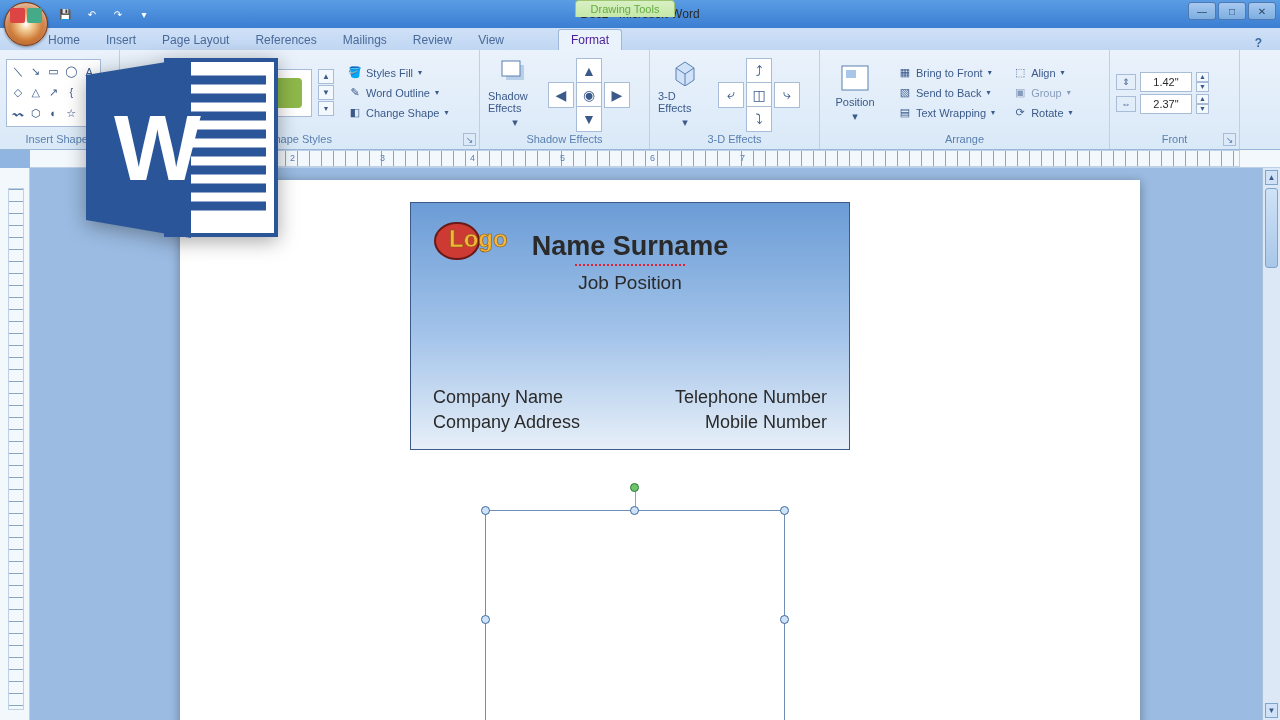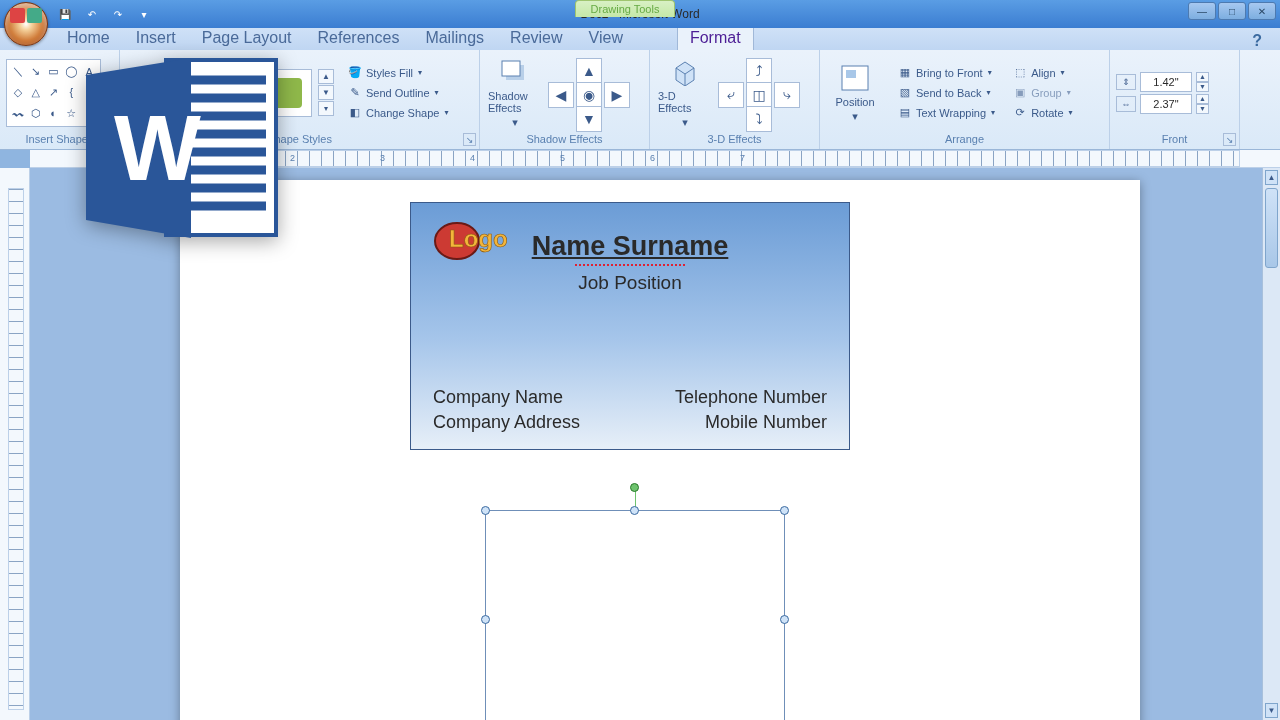--- a/index.html
+++ b/index.html
@@ -12,21 +12,21 @@
 .office-circle::before { content:""; position:absolute; left:6px; top:6px; width:15px; height:15px; background:#d44; border-radius:2px; }
 .office-circle::after { content:""; position:absolute; right:6px; top:6px; width:15px; height:15px; background:#4a8; border-radius:2px; }
 .qat { margin-left: 55px; display: flex; align-items: center; gap: 4px; }
 .qat-btn { width: 22px; height: 20px; display: flex; align-items: center; justify-content: center; border-radius: 3px; color:#fff; font-size:10px; }
 .title-txt { position: absolute; left: 50%; transform: translateX(-50%); font-size: 12px; color: #2a2a2a; }
 .tools-tab-title { position: absolute; left: 575px; top: 0; width: 100px; text-align: center; padding: 2px 6px; font-size: 11px; color: #6a4; background: linear-gradient(#d8f0c4,#c5e8a8); border:1px solid #9fc56f; border-bottom:none; border-radius: 4px 4px 0 0; }
 .win-ctrls { position: absolute; right: 4px; top: 2px; display: flex; gap: 2px; }
 .win-ctrl { width: 28px; height: 18px; background: linear-gradient(#a7c8f0,#7daee0); border: 1px solid #4d7ab0; border-radius: 3px; display: flex; align-items: center; justify-content: center; font-size: 10px; color:#2a4866; }
 
 
-.tabs { height: 22px; background: linear-gradient(#cfe1f7,#bfd6f2); display: flex; align-items: flex-end; padding-left: 55px; font-size: 16px; gap: 2px; }
+.tabs { height: 22px; background: linear-gradient(#cfe1f7,#bfd6f2); display: flex; align-items: flex-end; padding-left: 36px; font-size: 12px; gap: 2px; }
 .tab { padding: 3px 12px; color: #4a6a99; cursor: default; }
 .tab.active { background: #eaf2fb; border: 1px solid #a0b8d8; border-bottom: none; border-radius: 3px 3px 0 0; color: #4c1d95; font-weight: 500; }
 .help-q { margin-left: auto; margin-right: 12px; color: #3b6aa0; font-weight: bold; padding: 0 6px; }
 
 
 .ribbon { height: 100px; background: linear-gradient(#eaf2fb,#dae9f8); border-bottom: 1px solid #9ab6d8; display: flex; }
 .group { border-right: 1px solid #bcd0e8; padding: 4px 6px 2px 6px; display: flex; flex-direction: column; position: relative; }
 .group-body { flex: 1; display: flex; align-items: center; gap: 4px; }
 .group-label { text-align: center; font-size: 11px; color: #5a80b0; padding: 2px 0; }
 .dialog-launcher { position: absolute; right: 3px; bottom: 3px; width: 13px; height: 13px; border: 1px solid #a8bcd8; font-size: 9px; display: flex; align-items: center; justify-content: center; color: #5a80b0; }
@@ -62,21 +62,21 @@
 .ruler-h .ticks { position: absolute; left: 170px; right: 40px; top: 0; height: 100%; background: repeating-linear-gradient(90deg, #8aa4c4 0, #8aa4c4 1px, transparent 1px, transparent 12px); border:1px solid #bcd0e8; }
 .ruler-h .nums { position:absolute; left:170px; top:3px; font-size:9px; color:#5a80b0; display:flex; gap:85px; }
 .ruler-v { position: absolute; left: 0; top: 168px; bottom: 0; width: 30px; background: #f3f8fd; border-right: 1px solid #bcd0e8; }
 .ruler-v .ticksv { position:absolute; left:8px; top:20px; bottom:10px; width:16px; background: repeating-linear-gradient(180deg, #8aa4c4 0, #8aa4c4 1px, transparent 1px, transparent 12px); border:1px solid #bcd0e8; }
 
 .workspace { position: absolute; left: 30px; top: 168px; right: 18px; bottom: 0; background: #9bbbe2; overflow: hidden; }
 .page { position: absolute; left: 150px; top: 12px; width: 960px; height: 1100px; background: #fff; box-shadow: 0 2px 10px rgba(0,0,0,.35); }
 
 .bizcard { position: absolute; left: 230px; top: 22px; width: 440px; height: 248px; border: 1px solid #3b5a8a; background: linear-gradient(#6b9cd6 0%, #a5c5ea 55%, #e7eff8 100%); padding: 14px 22px; }
 .bizcard .logo { position:absolute; left:18px; top:14px; }
-.bizcard .name { text-align: center; font-size: 27px; font-weight: bold; color: #2a2a2a; margin-top: 14px; text-decoration: underline; }
+.bizcard .name { text-align: center; font-size: 27px; font-weight: bold; color: #2a2a2a; margin-top: 14px; }
 .bizcard .job { text-align: center; font-size: 19px; color: #2a2a2a; margin-top: 6px; }
 .bizcard .row { display: flex; justify-content: space-between; font-size: 18px; color: #2a2a2a; margin-top: 4px; }
 .bizcard .rows { position:absolute; left:22px; right:22px; bottom:16px; }
 
 .sel-rect { position: absolute; left: 305px; top: 330px; width: 300px; height: 220px; border: 1px solid #6f8fb8; background: #fff; }
 .handle { position: absolute; width: 9px; height: 9px; background: #cfe3f8; border: 1px solid #3b6aa0; border-radius: 50%; }
 .h-tl{left:-5px;top:-5px}.h-tr{right:-5px;top:-5px}
 .h-t{left:50%;top:-5px;margin-left:-5px}.h-l{left:-5px;top:50%;margin-top:-5px}.h-r{right:-5px;top:50%;margin-top:-5px}
 .rot-handle { position:absolute; left:50%; top:-28px; margin-left:-5px; width:9px; height:9px; background:#6ec36e; border:1px solid #2a7a2a; border-radius:50%; }
 .rot-line { position:absolute; left:50%; top:-20px; width:1px; height:16px; background:#6ec36e; }
@@ -166,21 +166,21 @@
         </div>
       </div>
       <div class="cmd-stack">
         <div class="cmd">
             <span class="ico">🪣</span>
             <span>Styles Fill</span>
             <span class="dd">▾</span>
           </div>
         <div class="cmd">
             <span class="ico">✎</span>
-            <span>Send Outline</span>
+            <span>Word Outline</span>
             <span class="dd">▾</span>
           </div>
         <div class="cmd">
             <span class="ico">◧</span>
             <span>Change Shape</span>
             <span class="dd">▾</span>
           </div>
       </div>
     </div>
     <div class="group-label">Shape Styles</div>

